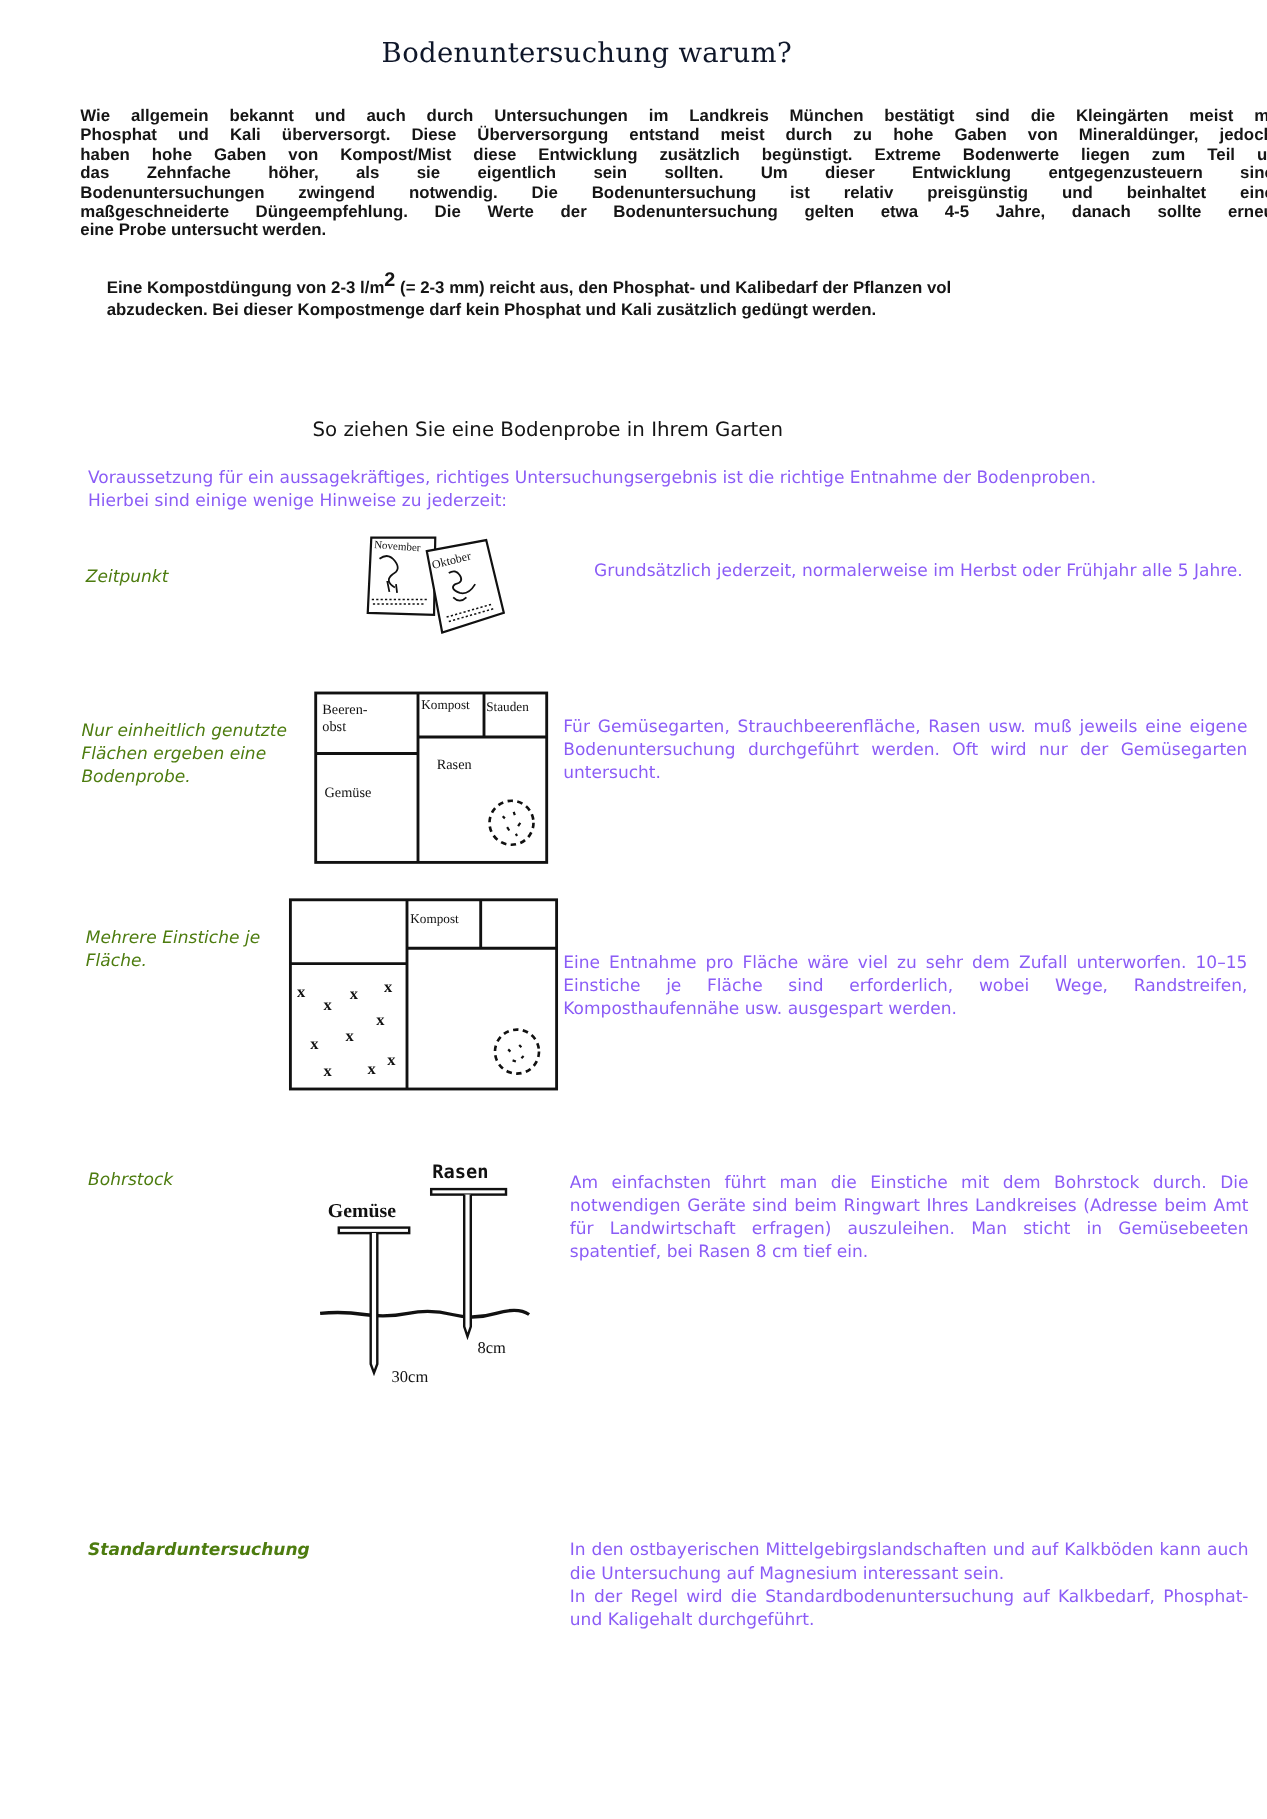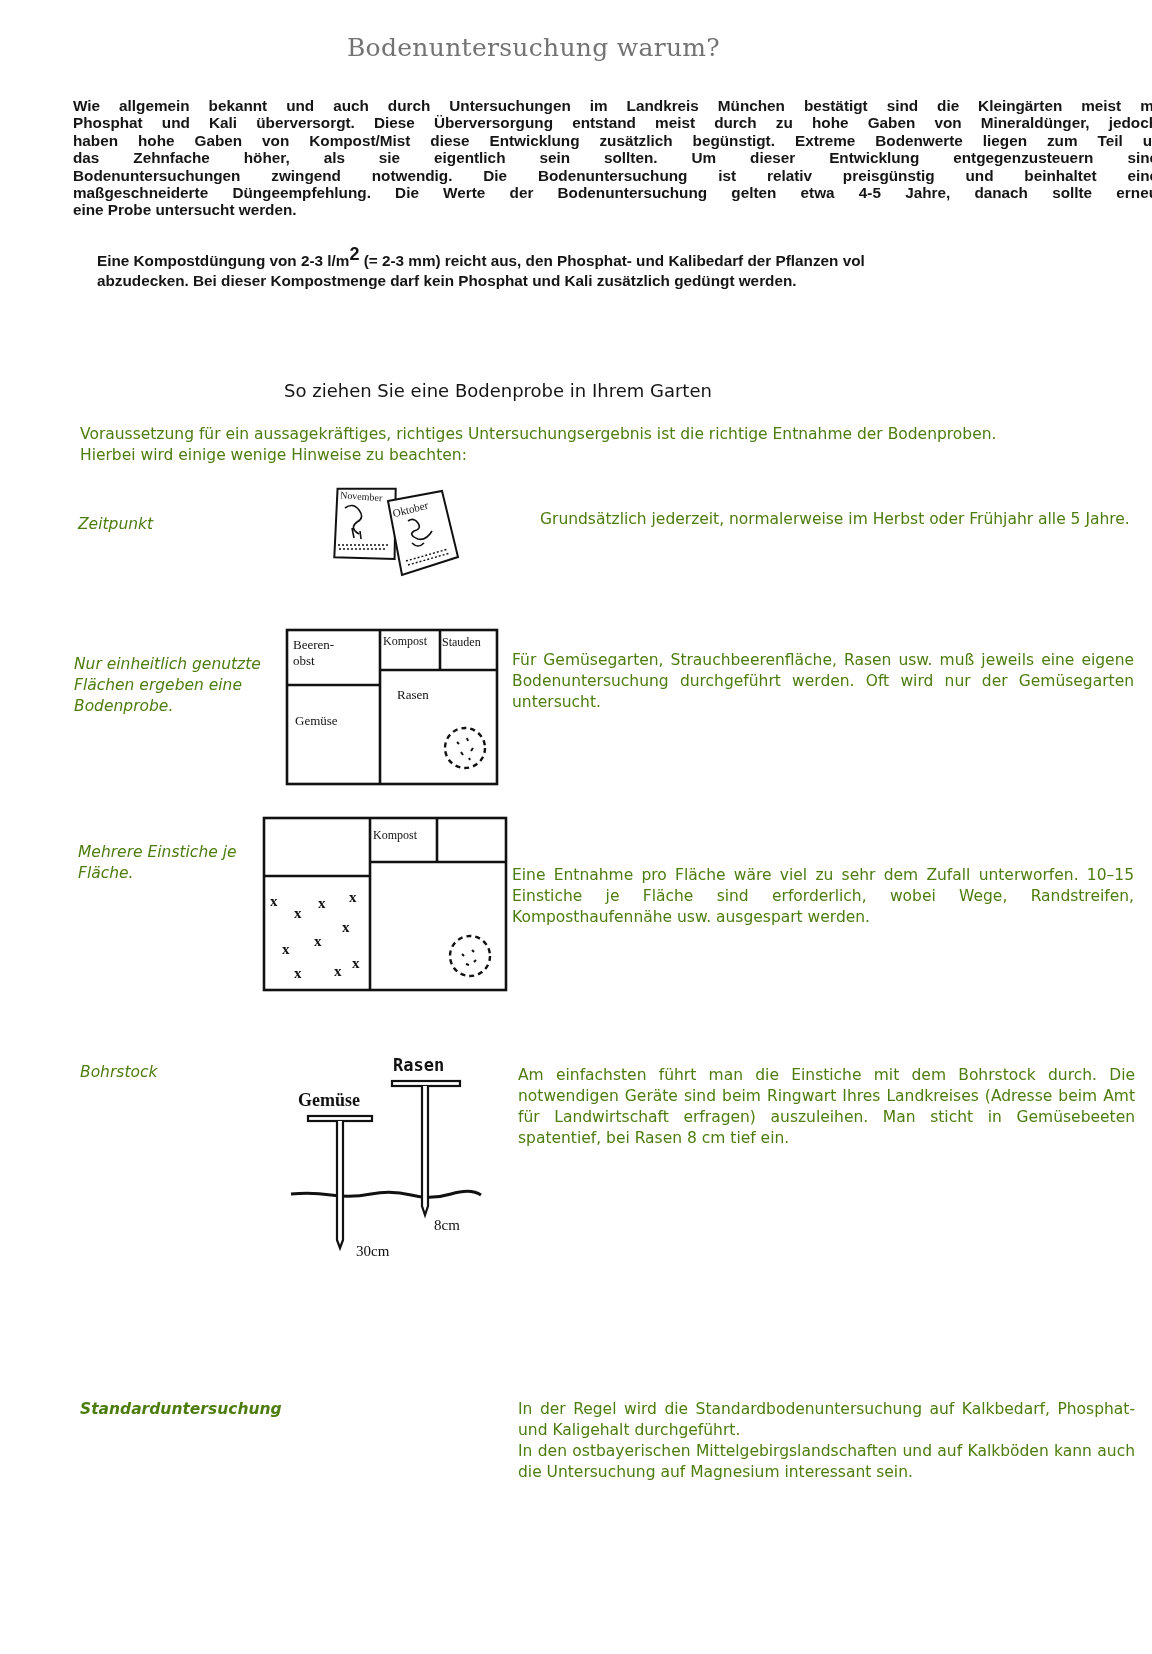--- a/index.html
+++ b/index.html
@@ -1,40 +1,40 @@
 <!DOCTYPE html>
 <html><head>
 <meta charset="utf-8">
 <style>
   html, body { margin: 0; padding: 0; background: #ffffff; }
   body { width: 1152px; height: 1654px; position: relative; overflow: hidden; color: #111; }
   .abs { position: absolute; }
   .title {
     left: 0; width: 1067px; top: 33px; text-align: center;
     font-family: "DejaVu Serif", "Liberation Serif", serif;
-    font-size: 25px; letter-spacing: 0.3px; color: #737373;
+    font-size: 25px; letter-spacing: 0.3px; color: #0f172a;
   }
   .intro {
     left: 73px; width: 1079px; font-family: "Liberation Sans", "DejaVu Sans", sans-serif;
     font-weight: bold; font-size: 15.3px; line-height: 17.4px; color: #151515;
     white-space: nowrap; overflow: hidden;
   }
   .intro .ln { display: block; text-align: justify; text-align-last: justify; width: 1085px; }
   .intro .ln.last { text-align-last: left; }
   .komp {
     left: 73px; width: 1079px; font-family: "Liberation Sans", "DejaVu Sans", sans-serif;
     font-weight: bold; font-size: 15.3px; line-height: 20px; color: #151515; white-space: nowrap; overflow: hidden; margin-left: 24px;
   }
   .komp sup { font-size: 18px; vertical-align: 6px; }
   .subtitle {
     left: 0; width: 996px; top: 380px; text-align: center;
     font-family: "DejaVu Sans", "Liberation Sans", sans-serif; font-size: 18px; color: #151515;
   }
   .sans {
-    font-family: "DejaVu Sans", "Liberation Sans", sans-serif; font-size: 15.5px; line-height: 21px; color: #4d7c0f;
+    font-family: "DejaVu Sans", "Liberation Sans", sans-serif; font-size: 15.5px; line-height: 21px; color: #8b5cf6;
   }
   .label {
     font-family: "DejaVu Sans", "Liberation Sans", sans-serif; font-style: italic; font-size: 15.5px; line-height: 21px; color: #4d7c0f;
   }
   .body-col { left: 540px; width: 618px; text-align: justify; }
   .boldmono { font-family: "DejaVu Sans Mono", "Liberation Mono", monospace; font-weight: bold; font-size: 17px; }
   svg text { font-family: "Liberation Serif", "DejaVu Serif", serif; }
 </style>
 </head>
 <body>
@@ -53,21 +53,21 @@
 
 <div class="abs komp" style="top:244px;">
   <div><span>Eine Kompostdüngung von 2-3 l/m</span><sup>2</sup><span> (= 2-3 mm) reicht aus, den Phosphat- und Kalibedarf der Pflanzen vol</span></div>
   <div>abzudecken. Bei dieser Kompostmenge darf kein Phosphat und Kali zusätzlich gedüngt werden.</div>
 </div>
 
 <div class="abs subtitle">So ziehen Sie eine Bodenprobe in Ihrem Garten</div>
 
 <div class="abs sans" style="left:80px; top:424px; width:1060px; text-align:justify;">
   <div>Voraussetzung für ein aussagekräftiges, richtiges Untersuchungsergebnis ist die richtige Entnahme der Bodenproben.</div>
-  <div>Hierbei wird einige wenige Hinweise zu beachten:</div>
+  <div>Hierbei sind einige wenige Hinweise zu jederzeit:</div>
 </div>
 
 <div class="abs label" style="left:78px; top:514px;">Zeitpunkt</div>
 <svg class="abs" style="left:330px; top:483px;" width="145" height="100" viewBox="0 0 145 100">
   <g fill="#fff" stroke="#111" stroke-width="2">
     <path d="M10 4 L68 8 L62 78 L2 72 Z" transform="rotate(-4 35 40)"></path>
   </g>
   <text x="10" y="17" font-size="10" fill="#111" transform="rotate(4 35 15)">November</text>
   <path d="M15 25 q8 -6 14 2 q6 8 -2 12 q-8 6 2 12 M22 45 l2 10 M30 48 l1 8" stroke="#111" stroke-width="1.6" fill="none"></path>
   <path d="M8 62 h50 M9 66 h48" stroke="#111" stroke-width="1.4" stroke-dasharray="2 2"></path>
@@ -139,15 +139,15 @@
 
   <rect x="112" y="31" width="68" height="5" fill="#fff" stroke="#111" stroke-width="2.2"></rect>
   <path d="M142 36 L142 156 L145 165 L148 156 L148 36" fill="#fff" stroke="#111" stroke-width="2.2"></path>
   <text x="154" y="180" font-family="DejaVu Sans Mono, Liberation Mono, monospace" font-size="15" fill="#111">8cm</text>
   <text x="76" y="206" font-family="DejaVu Sans Mono, Liberation Mono, monospace" font-size="15" fill="#111">30cm</text>
 </svg>
 <div class="abs sans body-col" style="left:518px; top:1065px; width:617px;">Am einfachsten führt man die Einstiche mit dem Bohrstock durch. Die notwendigen Geräte sind beim Ringwart Ihres Landkreises (Adresse beim Amt für Landwirtschaft erfragen) auszuleihen. Man sticht in Gemüsebeeten spatentief, bei Rasen 8 cm tief ein.</div>
 
 <div class="abs label" style="left:80px; top:1399px;font-weight:bold;">Standarduntersuchung</div>
 <div class="abs sans body-col" style="left:518px; top:1399px; width:617px;">
+  <div>In den ostbayerischen Mittelgebirgslandschaften und auf Kalkböden kann auch die Untersuchung auf Magnesium interessant sein.</div>
   <div>In der Regel wird die Standardbodenuntersuchung auf Kalkbedarf, Phosphat- und Kaligehalt durchgeführt.</div>
-  <div>In den ostbayerischen Mittelgebirgslandschaften und auf Kalkböden kann auch die Untersuchung auf Magnesium interessant sein.</div>
 </div>
 
 </body></html>

